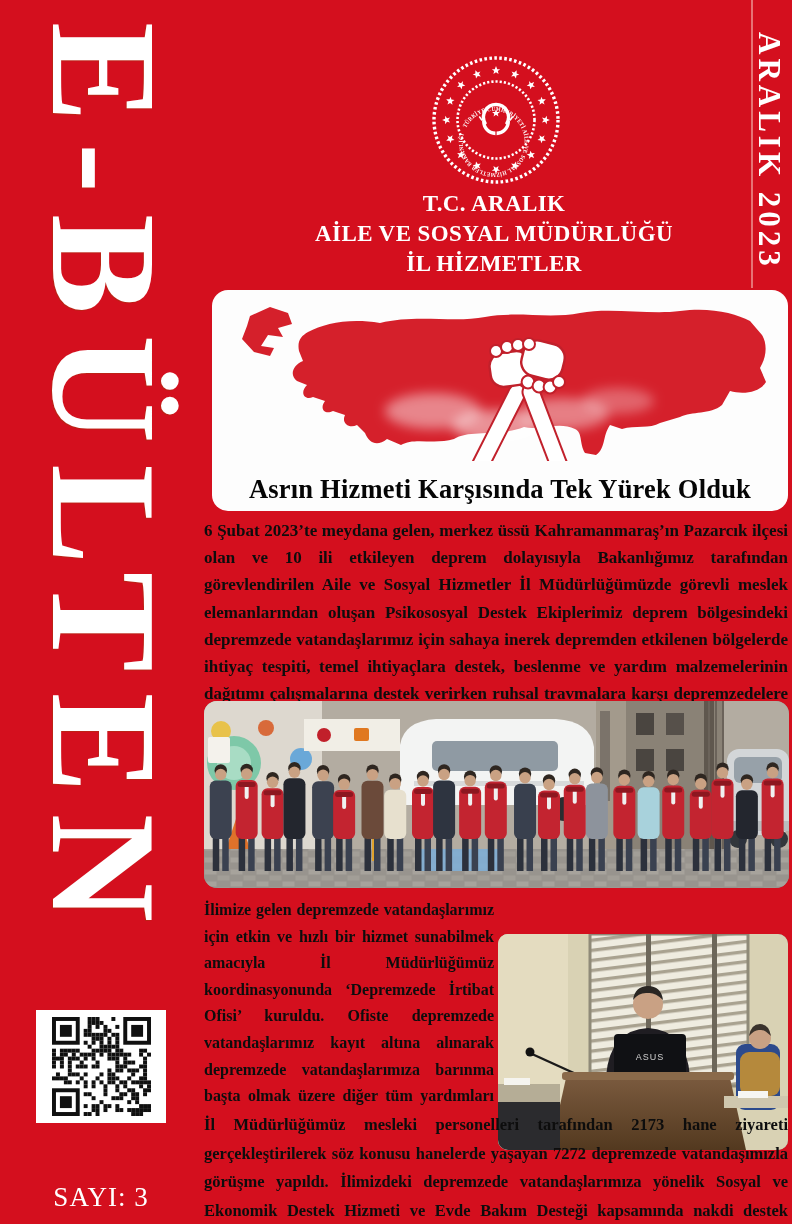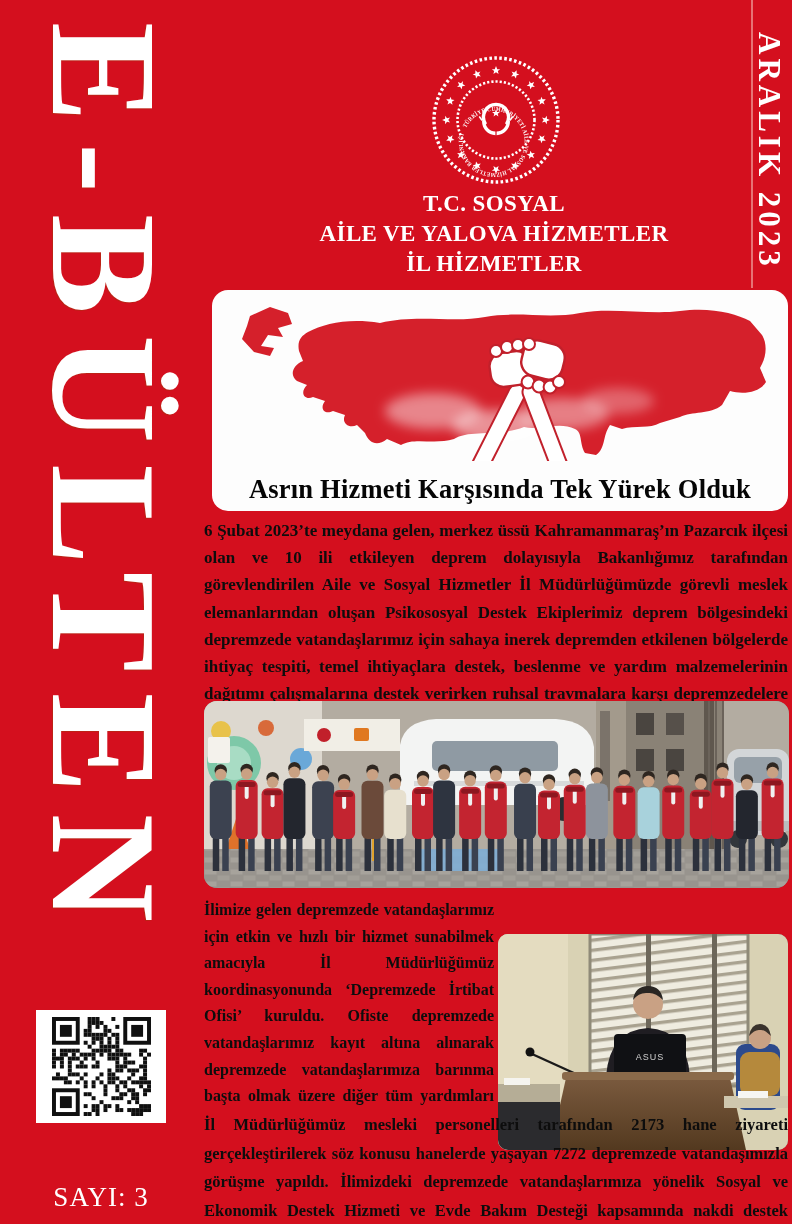--- a/index.html
+++ b/index.html
@@ -124,22 +124,22 @@
       <path d="M -14,1 C -14,9.5 -8,14.6 -0.6,15.2 L -0.6,11.6 C -6.4,11 -10.4,7 -10.8,1.4 Z" fill="#fff"></path>
       <path d="M 14,1 C 14,9.5 8,14.6 0.6,15.2 L 0.6,11.6 C 6.4,11 10.4,7 10.8,1.4 Z" fill="#fff"></path>
       <path d="M -14.2,0 L -16.4,-3" stroke="#fff" stroke-width="1.6" stroke-linecap="round"></path>
       <path d="M -11.6,-1 L -13.4,-4.4" stroke="#fff" stroke-width="1.6" stroke-linecap="round"></path>
       <path d="M 14.2,0 L 16.4,-3" stroke="#fff" stroke-width="1.6" stroke-linecap="round"></path>
       <path d="M 11.6,-1 L 13.4,-4.4" stroke="#fff" stroke-width="1.6" stroke-linecap="round"></path>
     </g>
   </svg>
 
   <div id="org-title" class="abs">
-    <div>T.C. SOSYAL</div>
-    <div>AİLE VE YALOVA HİZMETLER</div>
+    <div>T.C. ARALIK</div>
+    <div>AİLE VE SOSYAL MÜDÜRLÜĞÜ</div>
     <div>İL HİZMETLER</div>
   </div>
 
   <div id="hero-card" class="abs">
     <div id="map-wrap">
       <svg width="544" height="165" viewBox="0 0 544 165">
         <defs>
             <filter id="soft" x="-60%" y="-60%" width="220%" height="220%">
               <feGaussianBlur stdDeviation="6"></feGaussianBlur>
             </filter>

